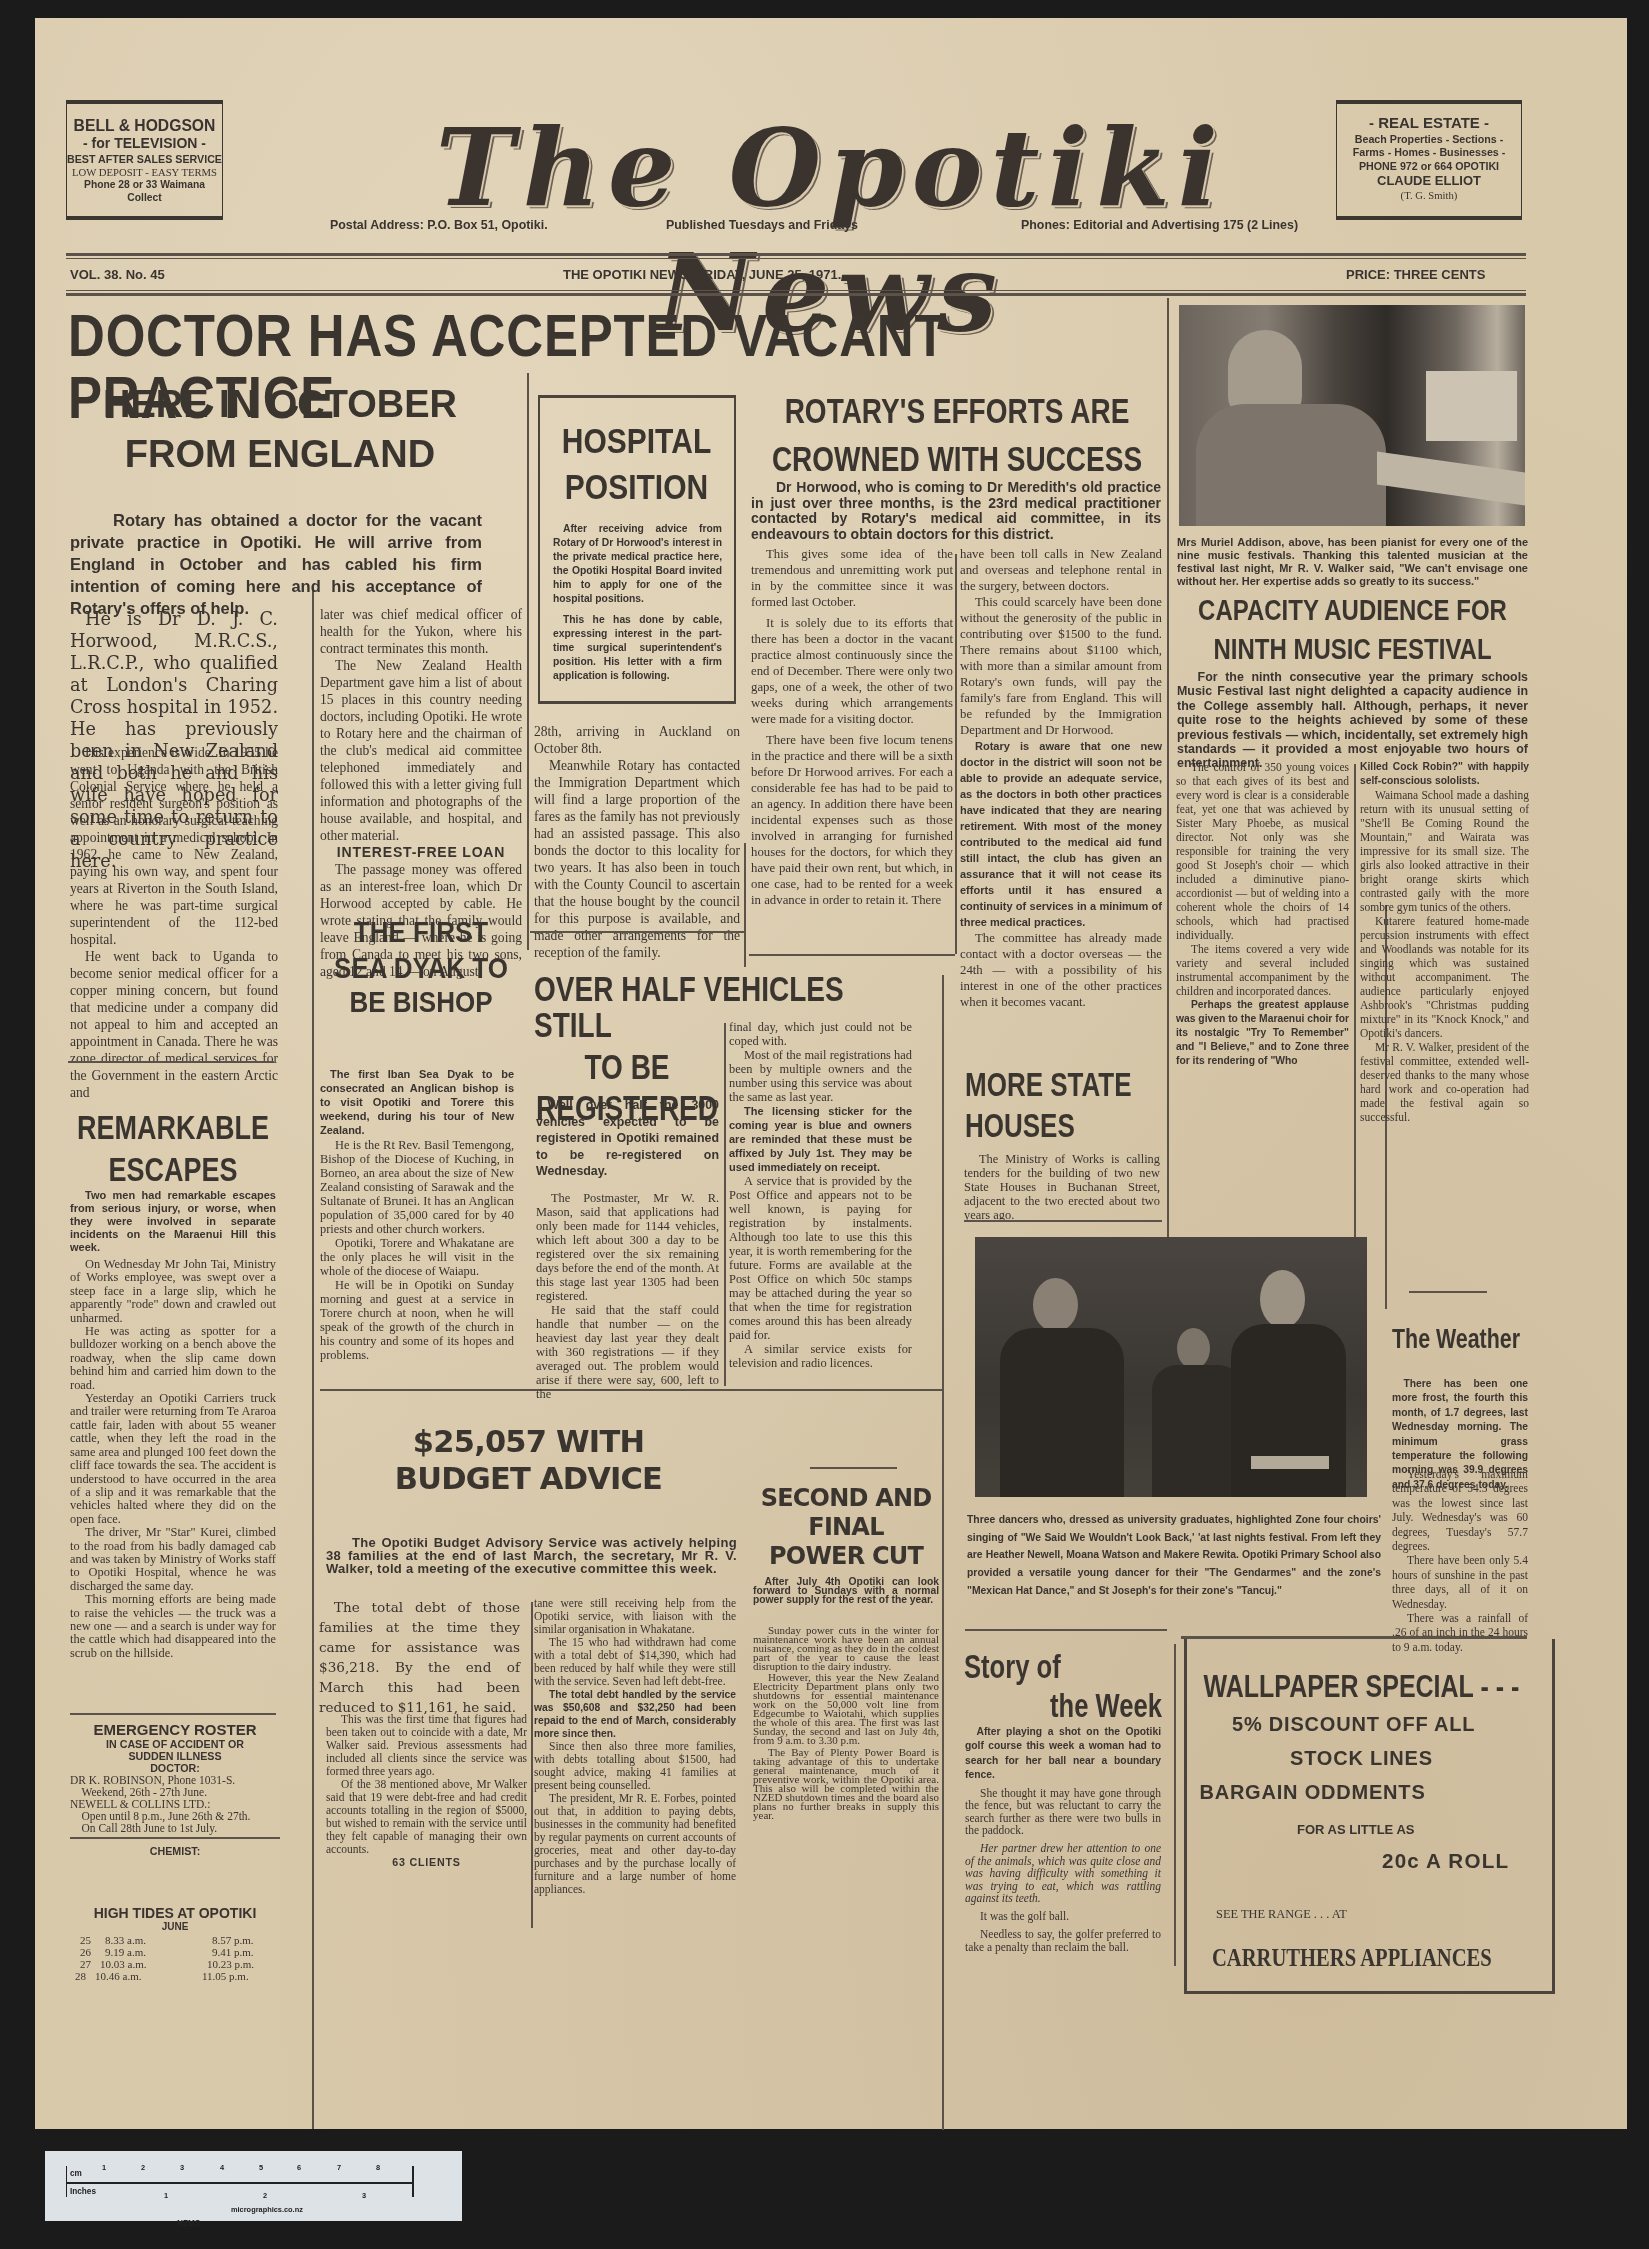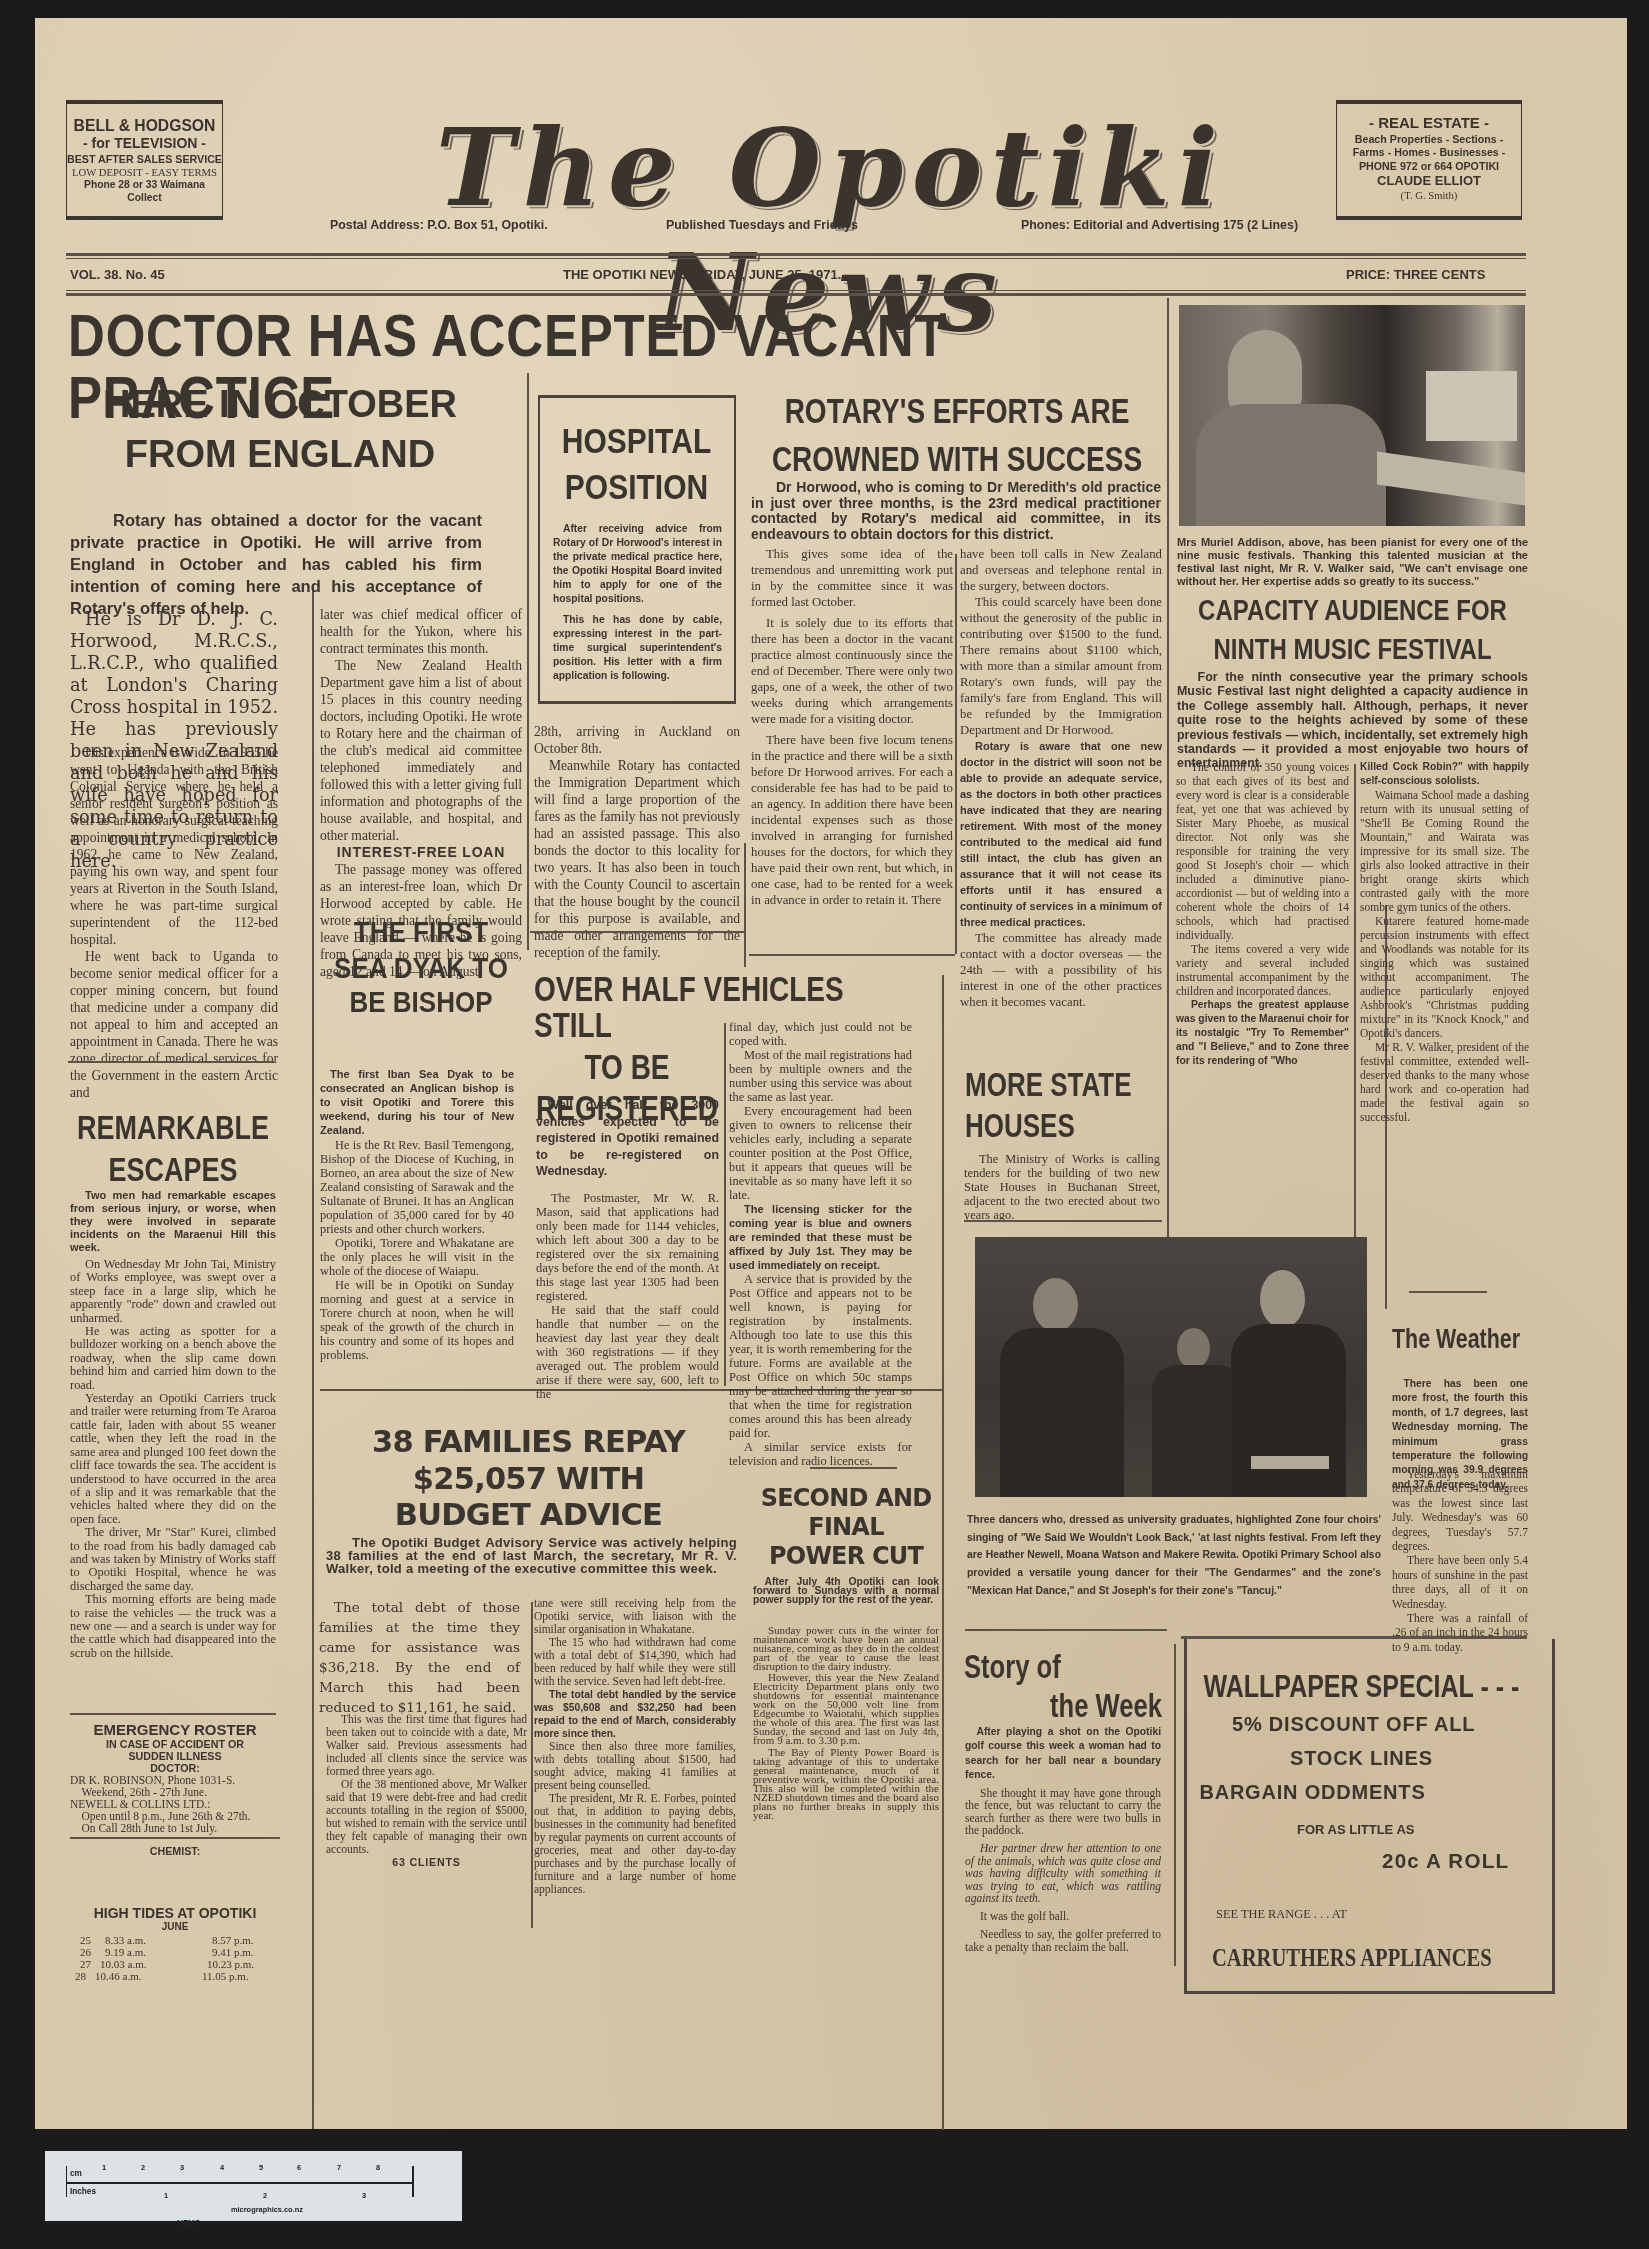--- a/index.html
+++ b/index.html
@@ -230,21 +230,20 @@
   </div>
   <div class="lead" style="left:501px; top:1079px; width:183px; font-size:12.4px; line-height:16.5px; text-indent:11.5px;">Well over half the 3000 vehicles expected to be registered in Opotiki remained to be re-registered on Wednesday.</div>
   <div class="body" style="left:501px; top:1173px; width:183px; font-size:12.4px; line-height:14px;">
     <p>The Postmaster, Mr W. R. Mason, said that applications had only been made for 1144 vehicles, which left about 300 a day to be registered over the six remaining days before the end of the month. At this stage last year 1305 had been registered.</p>
     <p>He said that the staff could handle that number — on the heaviest day last year they dealt with 360 registrations — if they averaged out. The problem would arise if there were say, 600, left to the</p>
   </div>
   <div class="vr" style="left:689px; top:1005px; height:363px;"></div>
   <div class="body" style="left:694px; top:1002px; width:183px; font-size:12.4px; line-height:14px;">
     <p style="text-indent:0;">final day, which just could not be coped with.</p>
     <p>Most of the mail registrations had been by multiple owners and the number using this service was about the same as last year.</p>
-    <p>Every encouragement had been given to owners to relicense their vehicles early, including a separate counter position at the Post Office, but it appears that queues will be inevitable as so many have left it so late.</p>
     <p class="b" style="font-size:11px; line-height:14px;">The licensing sticker for the coming year is blue and owners are reminded that these must be affixed by July 1st. They may be used immediately on receipt.</p>
     <p>A service that is provided by the Post Office and appears not to be well known, is paying for registration by instalments. Although too late to use this this year, it is worth remembering for the future. Forms are available at the Post Office on which 50c stamps may be attached during the year so that when the time for registration comes around this has been already paid for.</p>
     <p>A similar service exists for television and radio licences.</p>
   </div>
   <div class="hr" style="left:775px; top:1449px; width:87px;"></div>
 
   <div class="hd hd-cond" style="left:930px; top:1049px; width:190px; font-size:26px; text-align:left; transform:scaleY(1.3); transform-origin:left top;">
     <div>MORE STATE</div>
     <div style="margin-top:5px;">HOUSES</div>
   </div>
@@ -259,21 +258,20 @@
     <div style="position:absolute; left:202px; top:91px; width:33px; height:41px; border-radius:50%; background:#7c7468;"></div>
     <div style="position:absolute; left:177px; top:128px; width:91px; height:132px; border-radius:25px 25px 0 0; background:#2e2a26;"></div>
     <div style="position:absolute; left:285px; top:33px; width:45px; height:58px; border-radius:50%; background:#9b9284;"></div>
     <div style="position:absolute; left:256px; top:87px; width:115px; height:173px; border-radius:33px 33px 0 0; background:#2a2622;"></div>
     <div style="position:absolute; left:276px; top:219px; width:78px; height:13px; background:#b3a999;"></div>
   </div>
   <div class="caption" style="left:932px; top:1493px; width:414px; font-size:10.4px; line-height:17.7px;">Three dancers who, dressed as university graduates, highlighted Zone four choirs' singing of "We Said We Wouldn't Look Back,' 'at last nights festival. From left they are Heather Newell, Moana Watson and Makere Rewita. Opotiki Primary School also provided a versatile young dancer for their "The Gendarmes" and the zone's "Mexican Hat Dance," and St Joseph's for their zone's "Tancuj."</div>
   <div class="hr" style="left:930px; top:1611px; width:202px;"></div>
 
   <div class="hd" style="left:285px; top:1406px; width:417px; font-size:30.5px; line-height:1.2;">
-    <div>38 FAMILIES REPAY</div>
     <div>$25,057 WITH</div>
     <div>BUDGET ADVICE</div>
   </div>
   <div class="lead" style="left:291px; top:1519px; width:411px; font-size:13px; line-height:12.8px; text-indent:26px; letter-spacing:0.3px;">The Opotiki Budget Advisory Service was actively helping 38 families at the end of last March, the secretary, Mr R. V. Walker, told a meeting of the executive committee this week.</div>
   <div class="body" style="left:284px; top:1579px; width:201px; font-size:15.3px; line-height:10px; font-family:'DejaVu Serif',serif;">
     <p style="line-height:20px; font-size:13.6px;">The total debt of those families at the time they came for assistance was $36,218. By the end of March this had been reduced to $11,161, he said.</p>
   </div>
   <div class="body" style="left:291px; top:1695px; width:201px; font-size:11.5px; line-height:11.5px;">
     <p style="line-height:13px;">This was the first time that figures had been taken out to coincide with a date, Mr Walker said. Previous assessments had included all clients since the service was formed three years ago.</p>
     <p style="line-height:13px;">Of the 38 mentioned above, Mr Walker said that 19 were debt-free and had credit accounts totalling in the region of $5000, but wished to remain with the service until they felt capable of managing their own accounts.</p>

